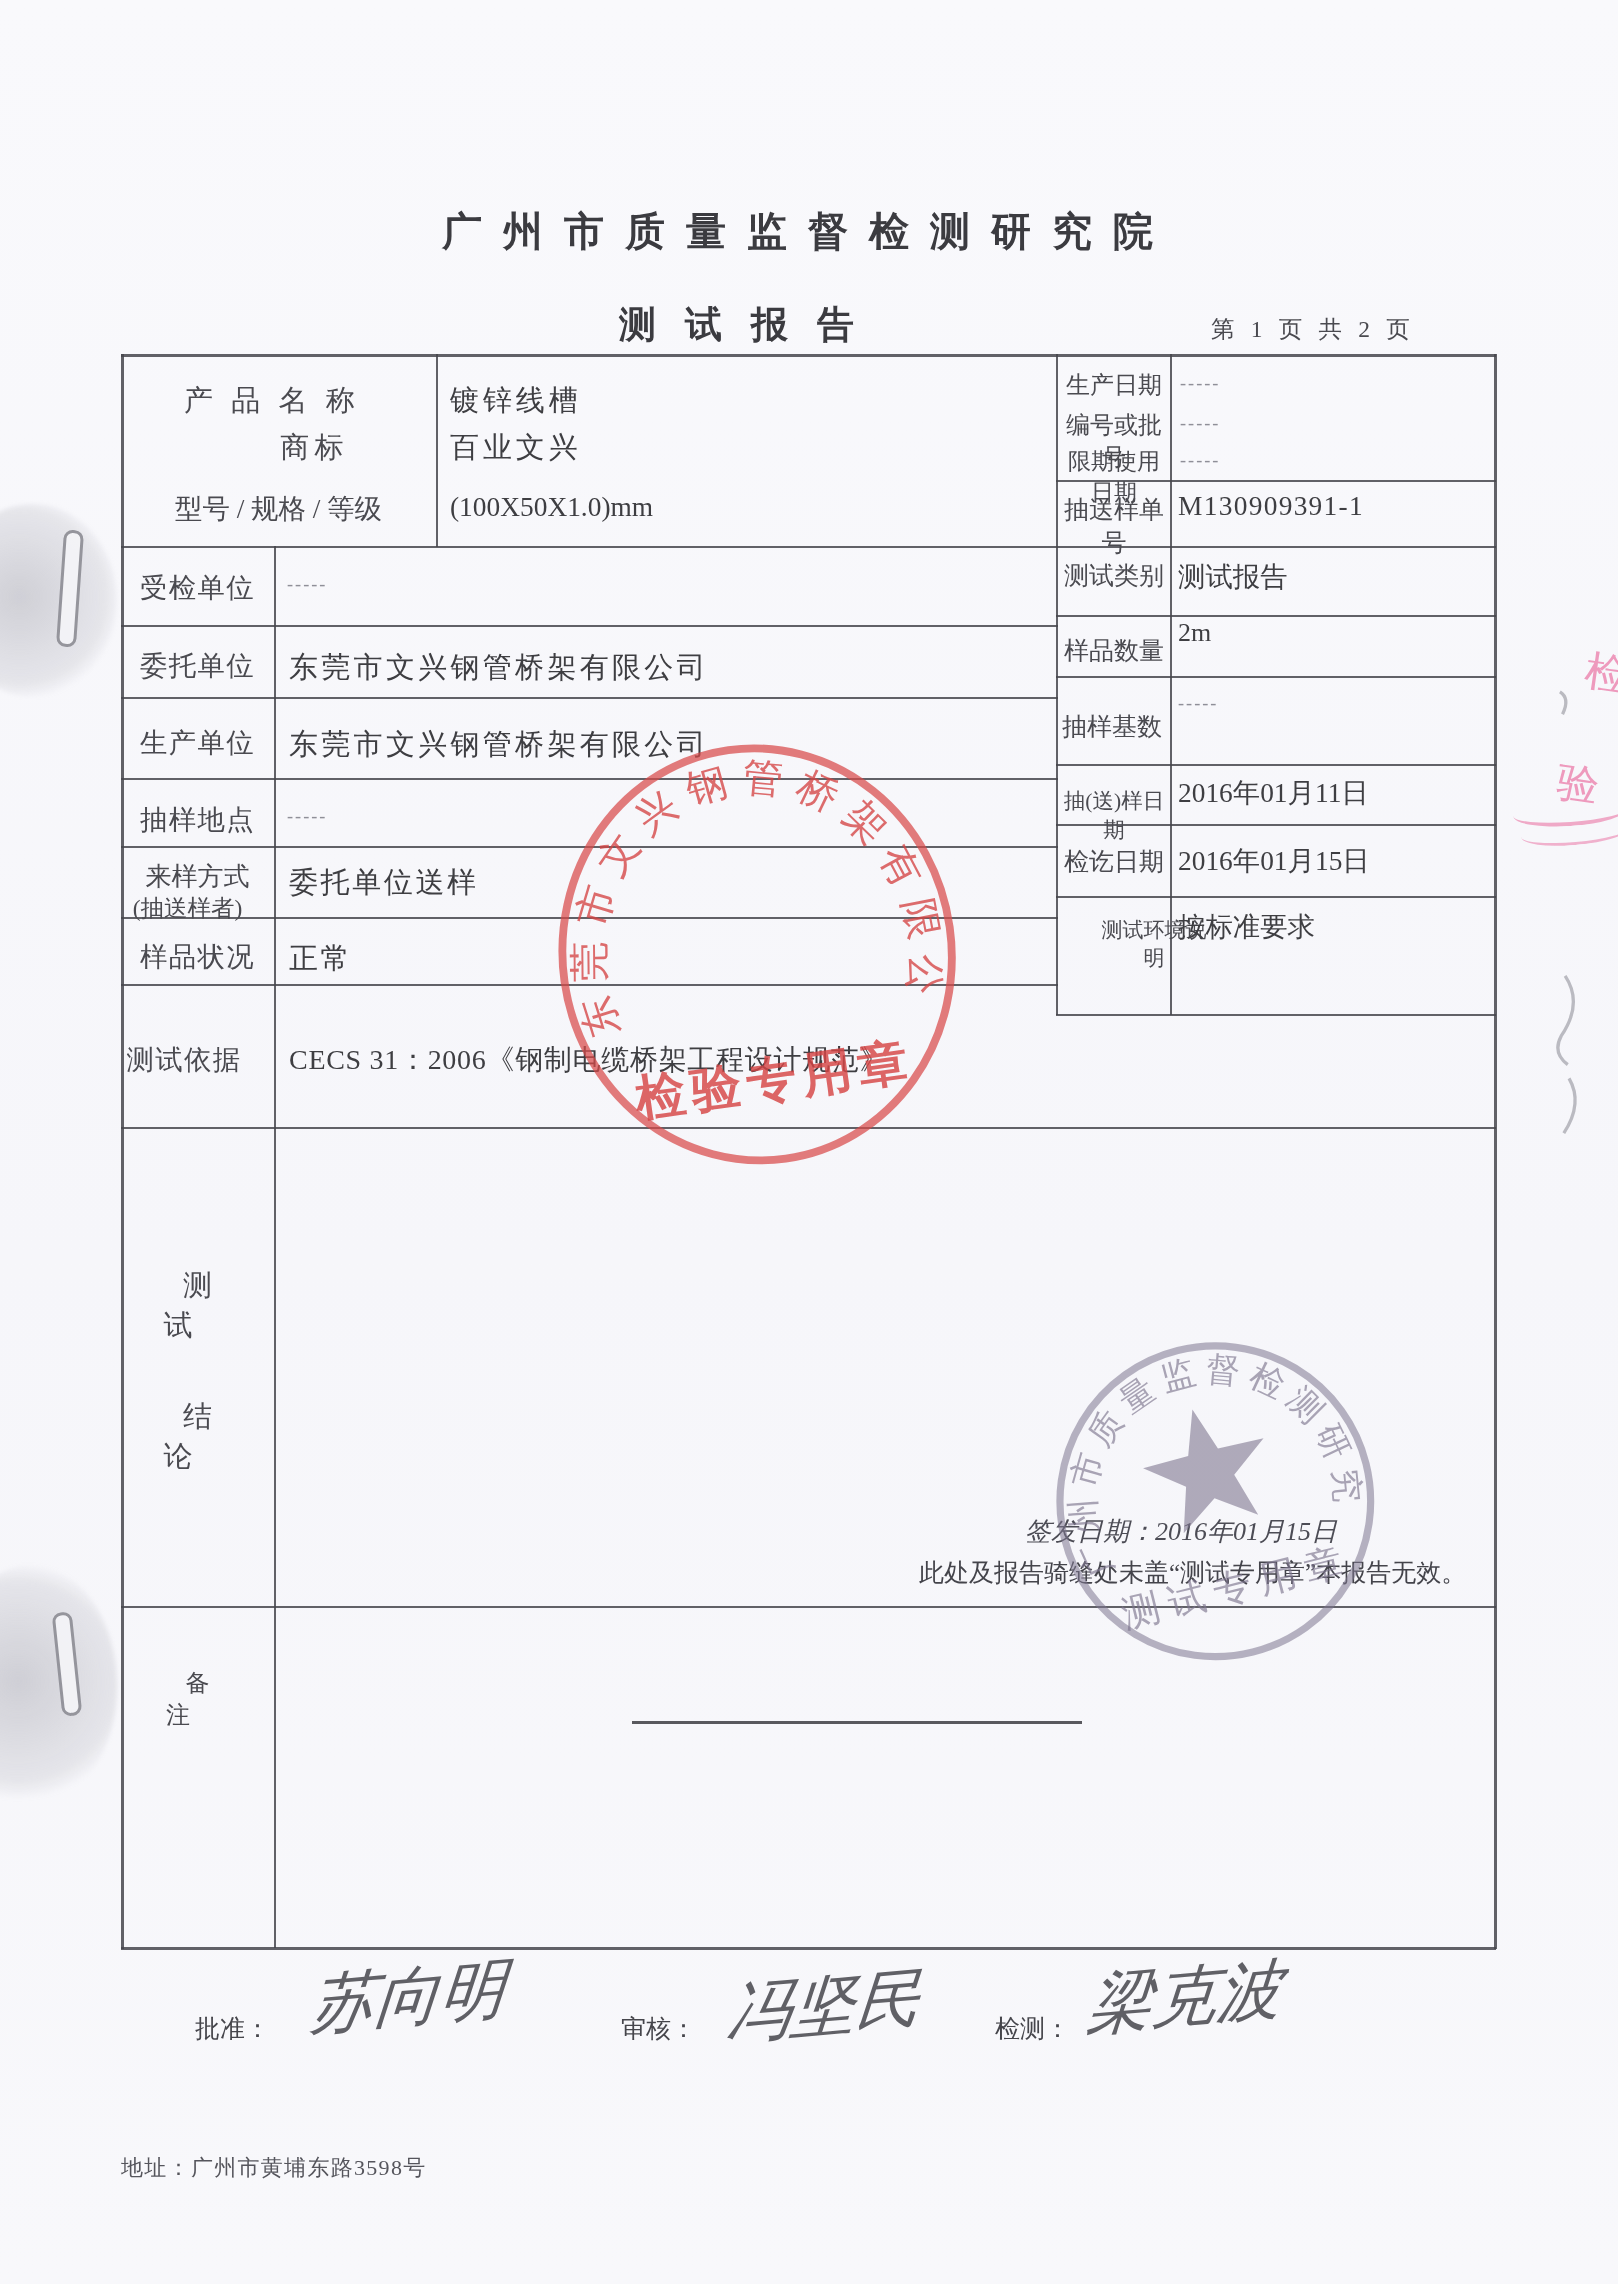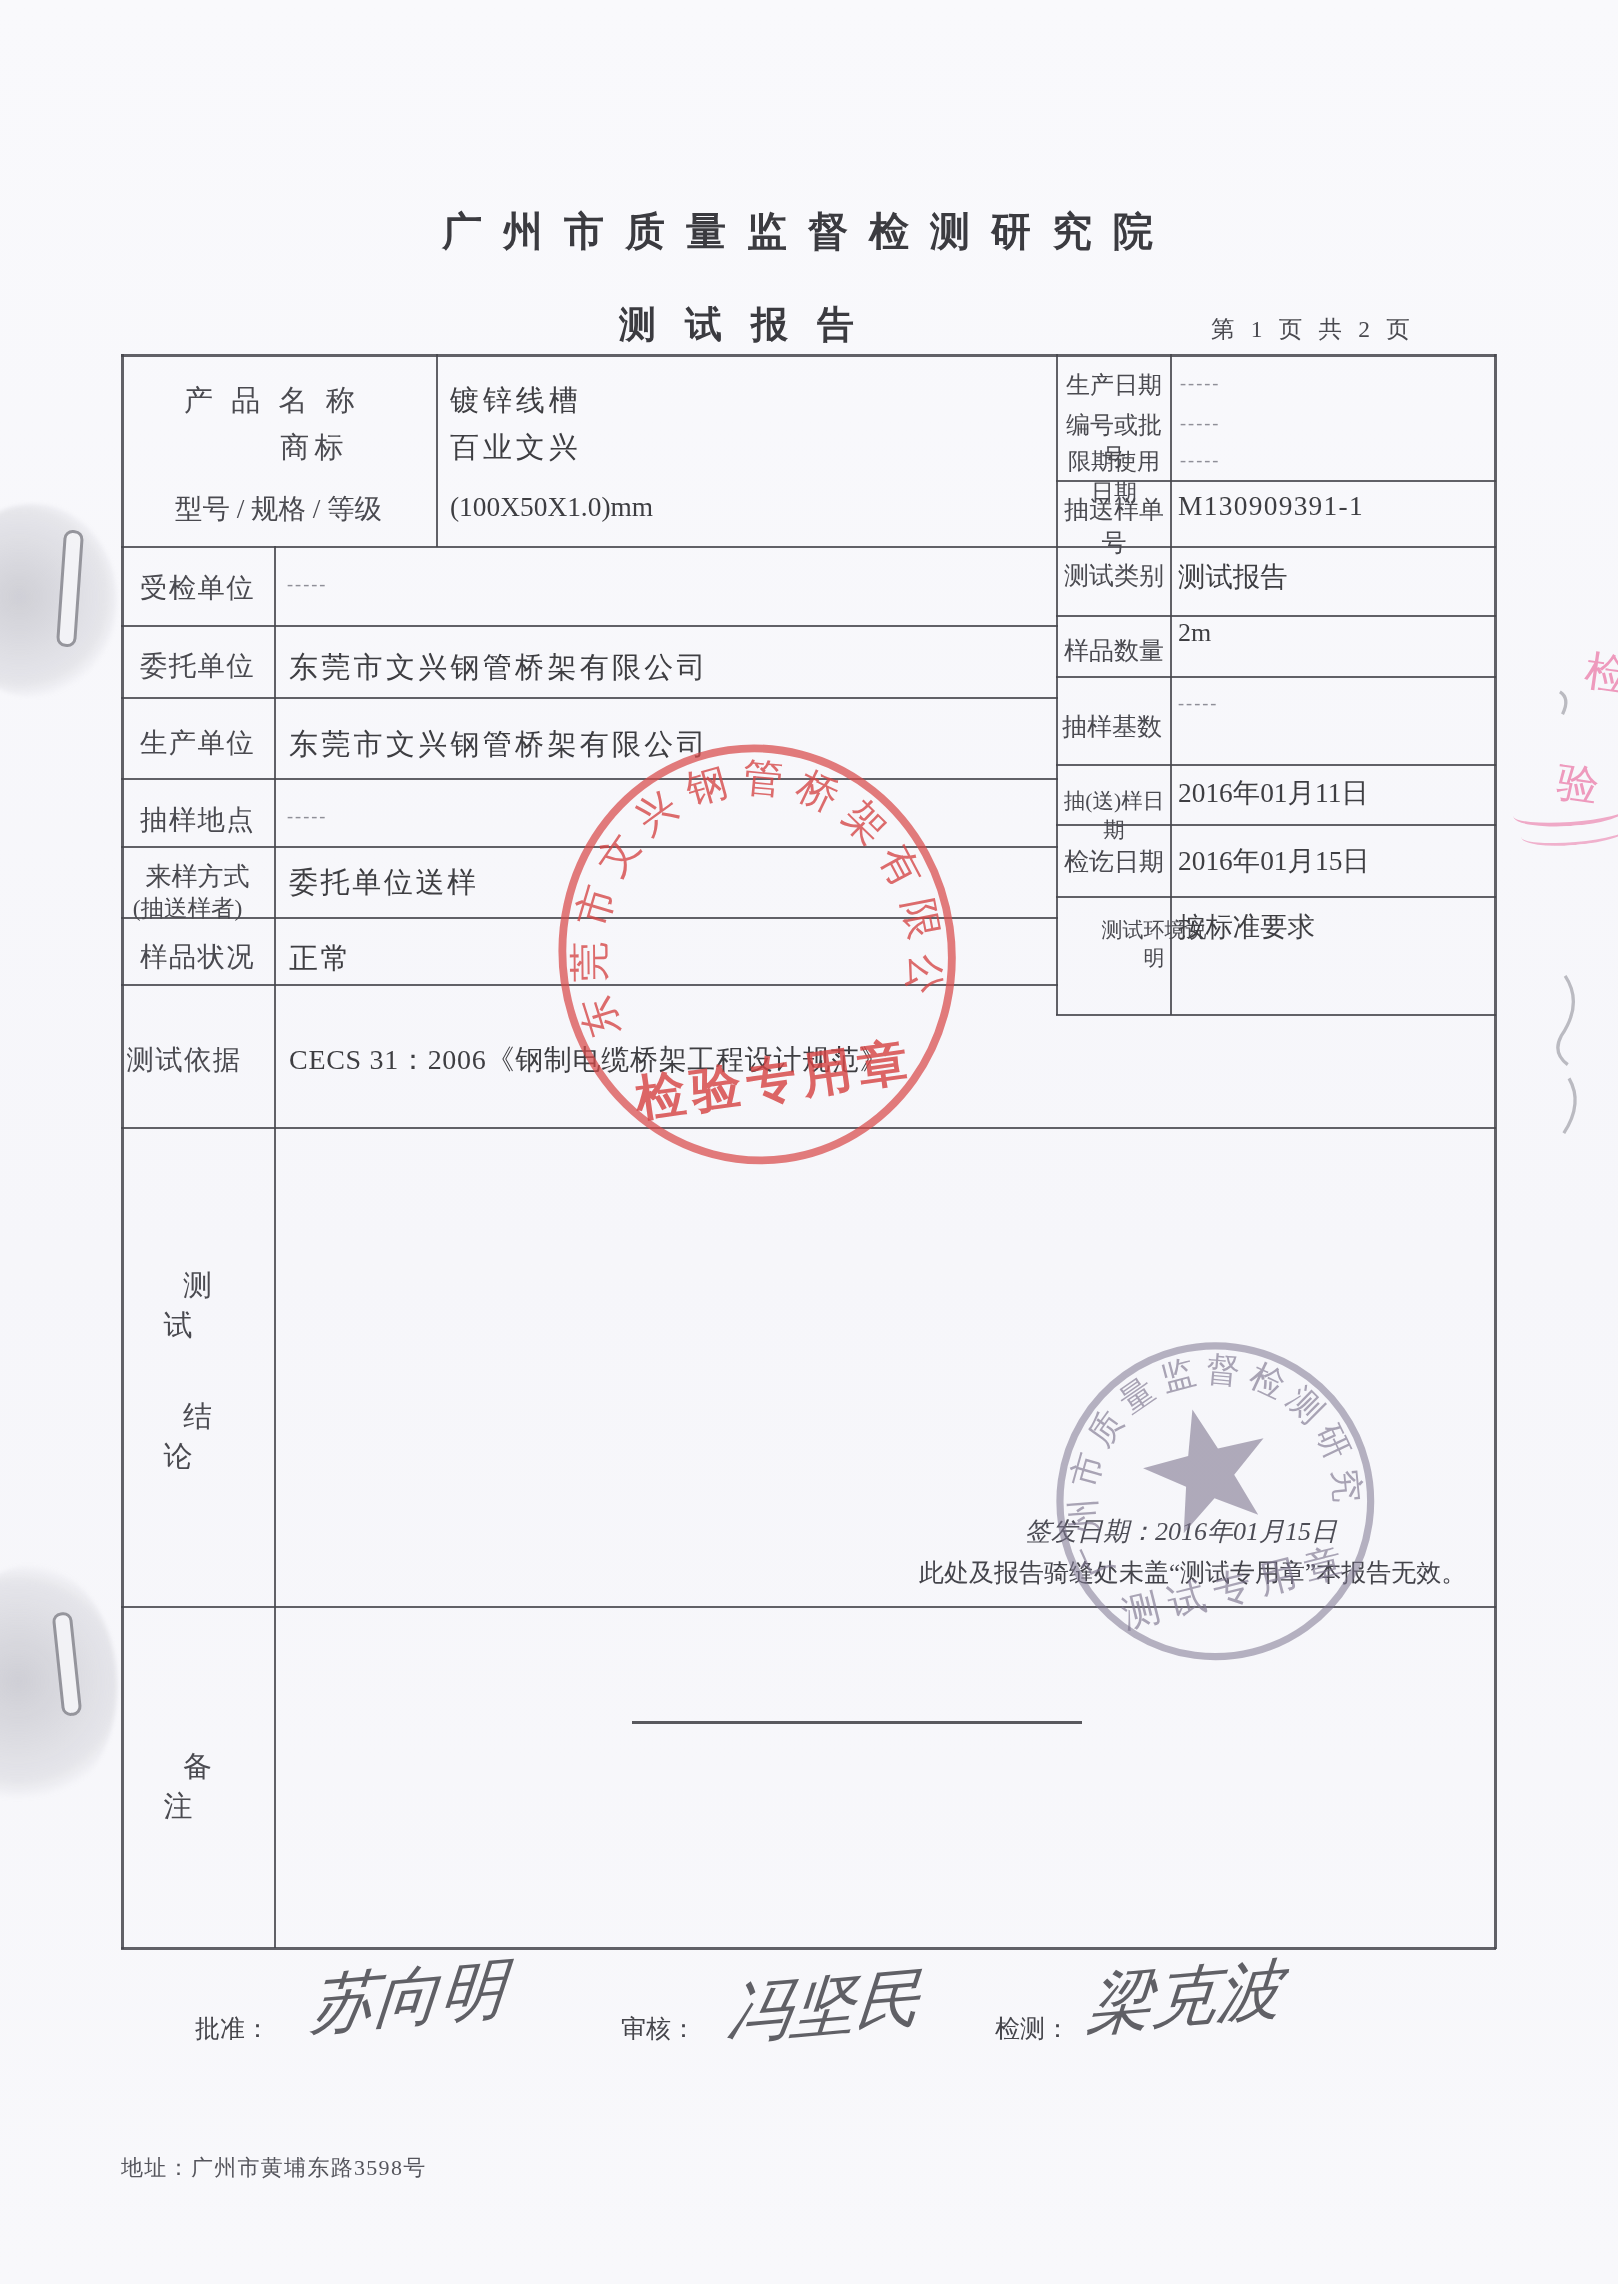--- a/index.html
+++ b/index.html
@@ -118,21 +118,21 @@
   <div class="val" style="left:1178px;top:843px;font-size:27.4px;">2016年01月15日</div>
 
   <div class="lab" style="left:1058px;top:916px;width:112px;font-size:21px;margin-left:40px;">测试环境说明</div>
   <div class="val" style="left:1178px;top:909px;font-size:27.4px;">按标准要求</div>
 
   <div class="lab" style="left:121px;top:1266px;width:153px;font-size:29px;letter-spacing:39px;text-indent:39px;">测试</div>
   <div class="lab" style="left:121px;top:1397px;width:153px;font-size:29px;letter-spacing:39px;text-indent:39px;">结论</div>
   <div class="val" style="left:1025px;top:1514px;font-size:26px;color:#4c4c55;font-style:italic;">签发日期：2016年01月15日</div>
   <div class="val" style="left:919px;top:1556px;font-size:25px;color:#44444b;">此处及报告骑缝处未盖“测试专用章”本报告无效。</div>
 
-  <div class="lab" style="left:121px;top:1747px;width:153px;font-size:29px;letter-spacing:39px;text-indent:39px;">备注</div>
+  <div class="lab" style="left:121px;top:1667px;width:153px;font-size:24px;letter-spacing:39px;text-indent:39px;">备注</div>
   <div class="hl" style="left:632px;top:1721px;width:450px;height:3.3px;opacity:.9;"></div>
 
   <div class="abs siglab" style="left:195px;top:2012px;">批准：</div>
   <div class="abs sig" style="left:307px;top:1962px;">苏向明</div>
   <div class="abs siglab" style="left:621px;top:2012px;">审核：</div>
   <div class="abs sig" style="left:723px;top:1971px;">冯坚民</div>
   <div class="abs siglab" style="left:995px;top:2012px;">检测：</div>
   <div class="abs sig" style="left:1084px;top:1962px;">梁克波</div>
 
   <div class="abs foot" style="left:121px;top:2153px;">地址：广州市黄埔东路3598号</div>

